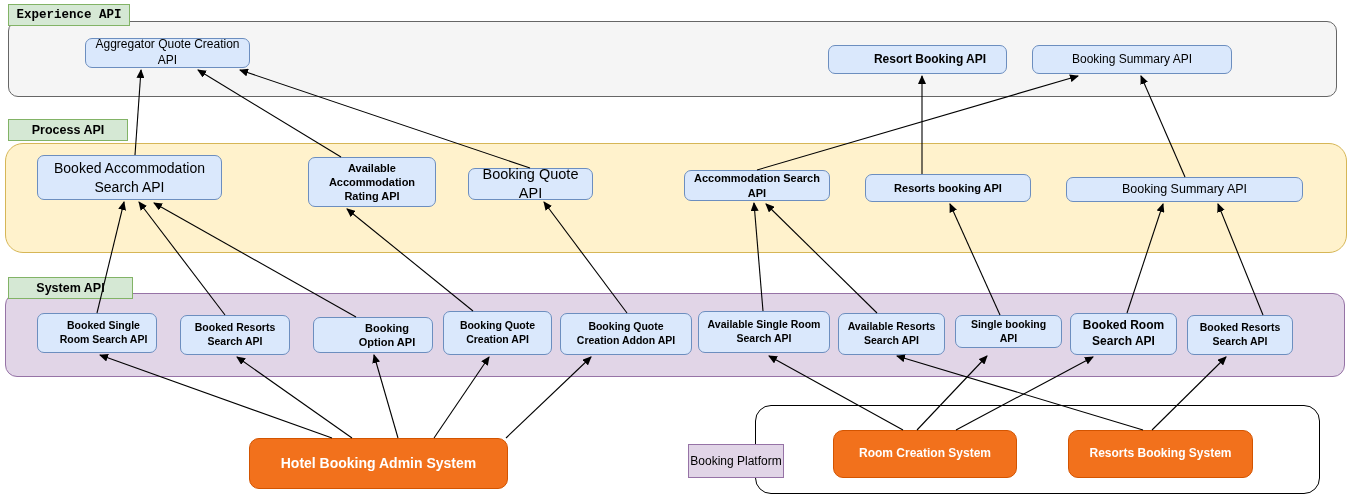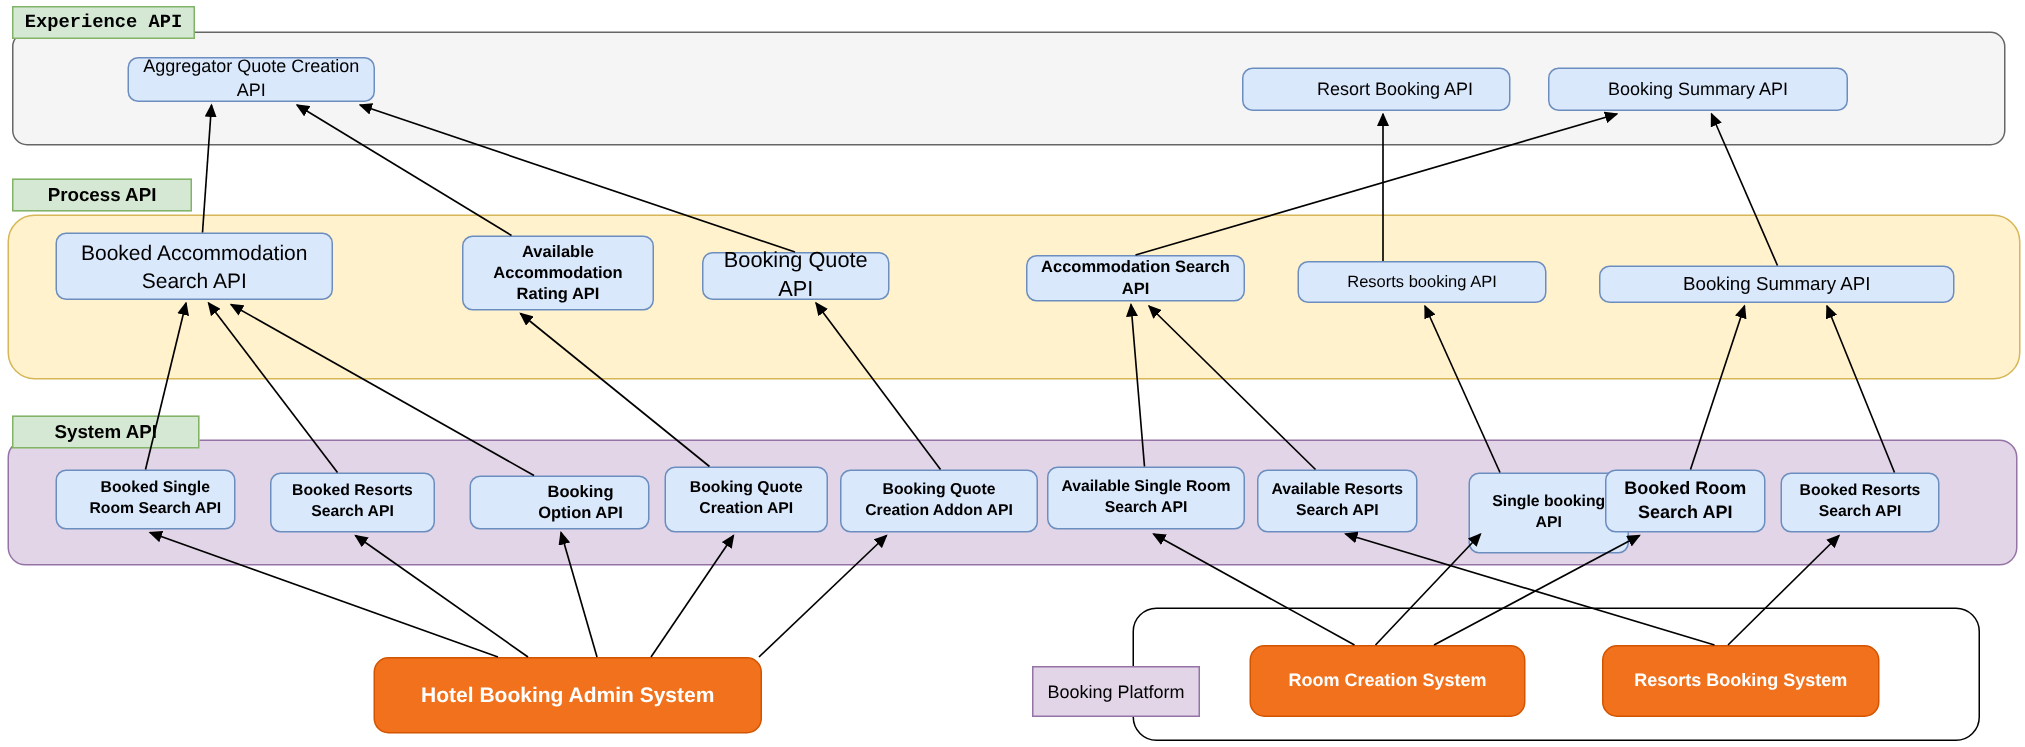--- a/index.html
+++ b/index.html
@@ -43,21 +43,21 @@
 <div class="canvas" id="canvas">
 
   <div class="band" style="left:8px;top:21px;width:1329px;height:76px;background:var(--grey-fill,#F5F5F5);border:1px solid var(--grey-border,#666);border-radius:10px;"></div>
   <div class="band" style="left:5px;top:143px;width:1342px;height:110px;background:var(--yellow-fill,#FFF2CC);border:1px solid var(--yellow-border,#D6B656);border-radius:18px;"></div>
   <div class="band" style="left:5px;top:293px;width:1340px;height:84px;background:var(--purple-fill,#E1D5E7);border:1px solid var(--purple-border,#9673A6);border-radius:12px;"></div>
   <div class="band" style="left:755px;top:405px;width:565px;height:89px;background:#ffffff;border:1px solid #000;border-radius:16px;"></div>
 
   <div class="layer-label" style="left:8px;top:4px;width:122px;height:22px;font-family:Liberation Mono, monospace;">Experience API</div>
   <div class="layer-label" style="left:8px;top:119px;width:120px;height:22px;">Process API</div>
   <div class="layer-label" style="left:8px;top:277px;width:125px;height:22px;">System API</div>
-  <div class="platform-label" style="left:688px;top:444px;width:112px;height:34px;">Booking Platform</div>
+  <div class="platform-label" style="left:688px;top:444px;width:96px;height:34px;">Booking Platform</div>
 
   <svg id="edge-layer" width="1350" height="498" xmlns="http://www.w3.org/2000/svg">
     <defs>
       <marker id="arw" markerWidth="9" markerHeight="8" refX="8" refY="4" orient="auto" markerUnits="userSpaceOnUse">
         <path d="M0,0 L9,4 L0,8 z" fill="#000"></path>
       </marker>
     </defs>
   <line x1="135" y1="155" x2="141" y2="70" marker-end="url(#arw)"></line>
       <line x1="341" y1="157" x2="198" y2="70" marker-end="url(#arw)"></line>
       <line x1="530" y1="168" x2="240" y2="70" marker-end="url(#arw)"></line>
@@ -79,34 +79,34 @@
       <line x1="398" y1="438" x2="374" y2="355" marker-end="url(#arw)"></line>
       <line x1="434" y1="438" x2="489" y2="357" marker-end="url(#arw)"></line>
       <line x1="506" y1="438" x2="591" y2="357" marker-end="url(#arw)"></line>
       <line x1="903" y1="430" x2="769" y2="356" marker-end="url(#arw)"></line>
       <line x1="917" y1="430" x2="987" y2="356" marker-end="url(#arw)"></line>
       <line x1="956" y1="430" x2="1093" y2="357" marker-end="url(#arw)"></line>
       <line x1="1143" y1="430" x2="897" y2="356" marker-end="url(#arw)"></line>
       <line x1="1152" y1="430" x2="1226" y2="357" marker-end="url(#arw)"></line>
     </svg>
 <div class="node blue" style="left: 85px; top: 38px; width: 165px; height: 30px; font-size: 12px; font-weight: 400;">Aggregator Quote Creation API</div>
-    <div class="node blue" style="left: 828px; top: 45px; width: 179px; height: 29px; font-size: 12px; font-weight: 400; padding-left: 30px;">Resort Booking API</div>
+    <div class="node blue" style="left: 828px; top: 45px; width: 179px; height: 29px; font-size: 12px; font-weight: 700; padding-left: 30px;">Resort Booking API</div>
     <div class="node blue" style="left: 1032px; top: 45px; width: 200px; height: 29px; font-size: 12px; font-weight: 400;">Booking Summary API</div>
     <div class="node blue" style="left: 37px; top: 155px; width: 185px; height: 45px; font-size: 14px; font-weight: 400;">Booked Accommodation Search API</div>
     <div class="node blue" style="left: 296px; top: 157px; width: 128px; height: 50px; font-size: 11px; font-weight: 700; margin-left: 12px;">Available Accommodation Rating API</div>
     <div class="node blue" style="left: 468px; top: 168px; width: 125px; height: 32px; font-size: 14.5px; font-weight: 400;">Booking Quote API</div>
     <div class="node blue" style="left: 684px; top: 170px; width: 146px; height: 31px; font-size: 11px; font-weight: 700;">Accommodation Search API</div>
-    <div class="node blue" style="left: 865px; top: 174px; width: 166px; height: 28px; font-size: 11px; font-weight: 400;">Resorts booking API</div>
+    <div class="node blue" style="left: 865px; top: 174px; width: 166px; height: 28px; font-size: 11px; font-weight: 700;">Resorts booking API</div>
     <div class="node blue" style="left: 1066px; top: 177px; width: 237px; height: 25px; font-size: 12.5px; font-weight: 400;">Booking Summary API</div>
     <div class="node blue" style="left: 37px; top: 313px; width: 120px; height: 40px; font-size: 10.5px; font-weight: 700; padding-left: 18px;">Booked Single Room Search API</div>
     <div class="node blue" style="left: 180px; top: 315px; width: 110px; height: 40px; font-size: 10.5px; font-weight: 700;">Booked Resorts Search API</div>
     <div class="node blue" style="left: 313px; top: 317px; width: 120px; height: 36px; font-size: 11px; font-weight: 700; padding-left: 33px;">Booking Option API</div>
     <div class="node blue" style="left: 443px; top: 311px; width: 109px; height: 44px; font-size: 10.5px; font-weight: 700;">Booking Quote Creation API</div>
     <div class="node blue" style="left: 560px; top: 313px; width: 132px; height: 42px; font-size: 10.5px; font-weight: 700;">Booking Quote Creation Addon API</div>
     <div class="node blue" style="left: 698px; top: 311px; width: 132px; height: 42px; font-size: 10.5px; font-weight: 700;">Available Single Room Search API</div>
     <div class="node blue" style="left: 838px; top: 313px; width: 107px; height: 42px; font-size: 10.5px; font-weight: 700;">Available Resorts Search API</div>
-    <div class="node blue" style="left: 955px; top: 315px; width: 107px; height: 54px; font-size: 10.5px; font-weight: 700; margin-left: 24px;">Single booking API</div>
+    <div class="node blue" style="left: 955px; top: 315px; width: 107px; height: 33px; font-size: 10.5px; font-weight: 700;">Single booking API</div>
     <div class="node blue" style="left: 1070px; top: 313px; width: 107px; height: 42px; font-size: 12px; font-weight: 700;">Booked Room Search API</div>
     <div class="node blue" style="left: 1187px; top: 315px; width: 106px; height: 40px; font-size: 10.5px; font-weight: 700;">Booked Resorts Search API</div>
     <div class="node orange" style="left: 249px; top: 438px; width: 259px; height: 51px; font-size: 14px; font-weight: 700;">Hotel Booking Admin System</div>
     <div class="node orange" style="left: 833px; top: 430px; width: 184px; height: 48px; font-size: 12px; font-weight: 700;">Room Creation System</div>
     <div class="node orange" style="left: 1068px; top: 430px; width: 185px; height: 48px; font-size: 12px; font-weight: 700;">Resorts Booking System</div>
   </div>
 
 </body></html>

